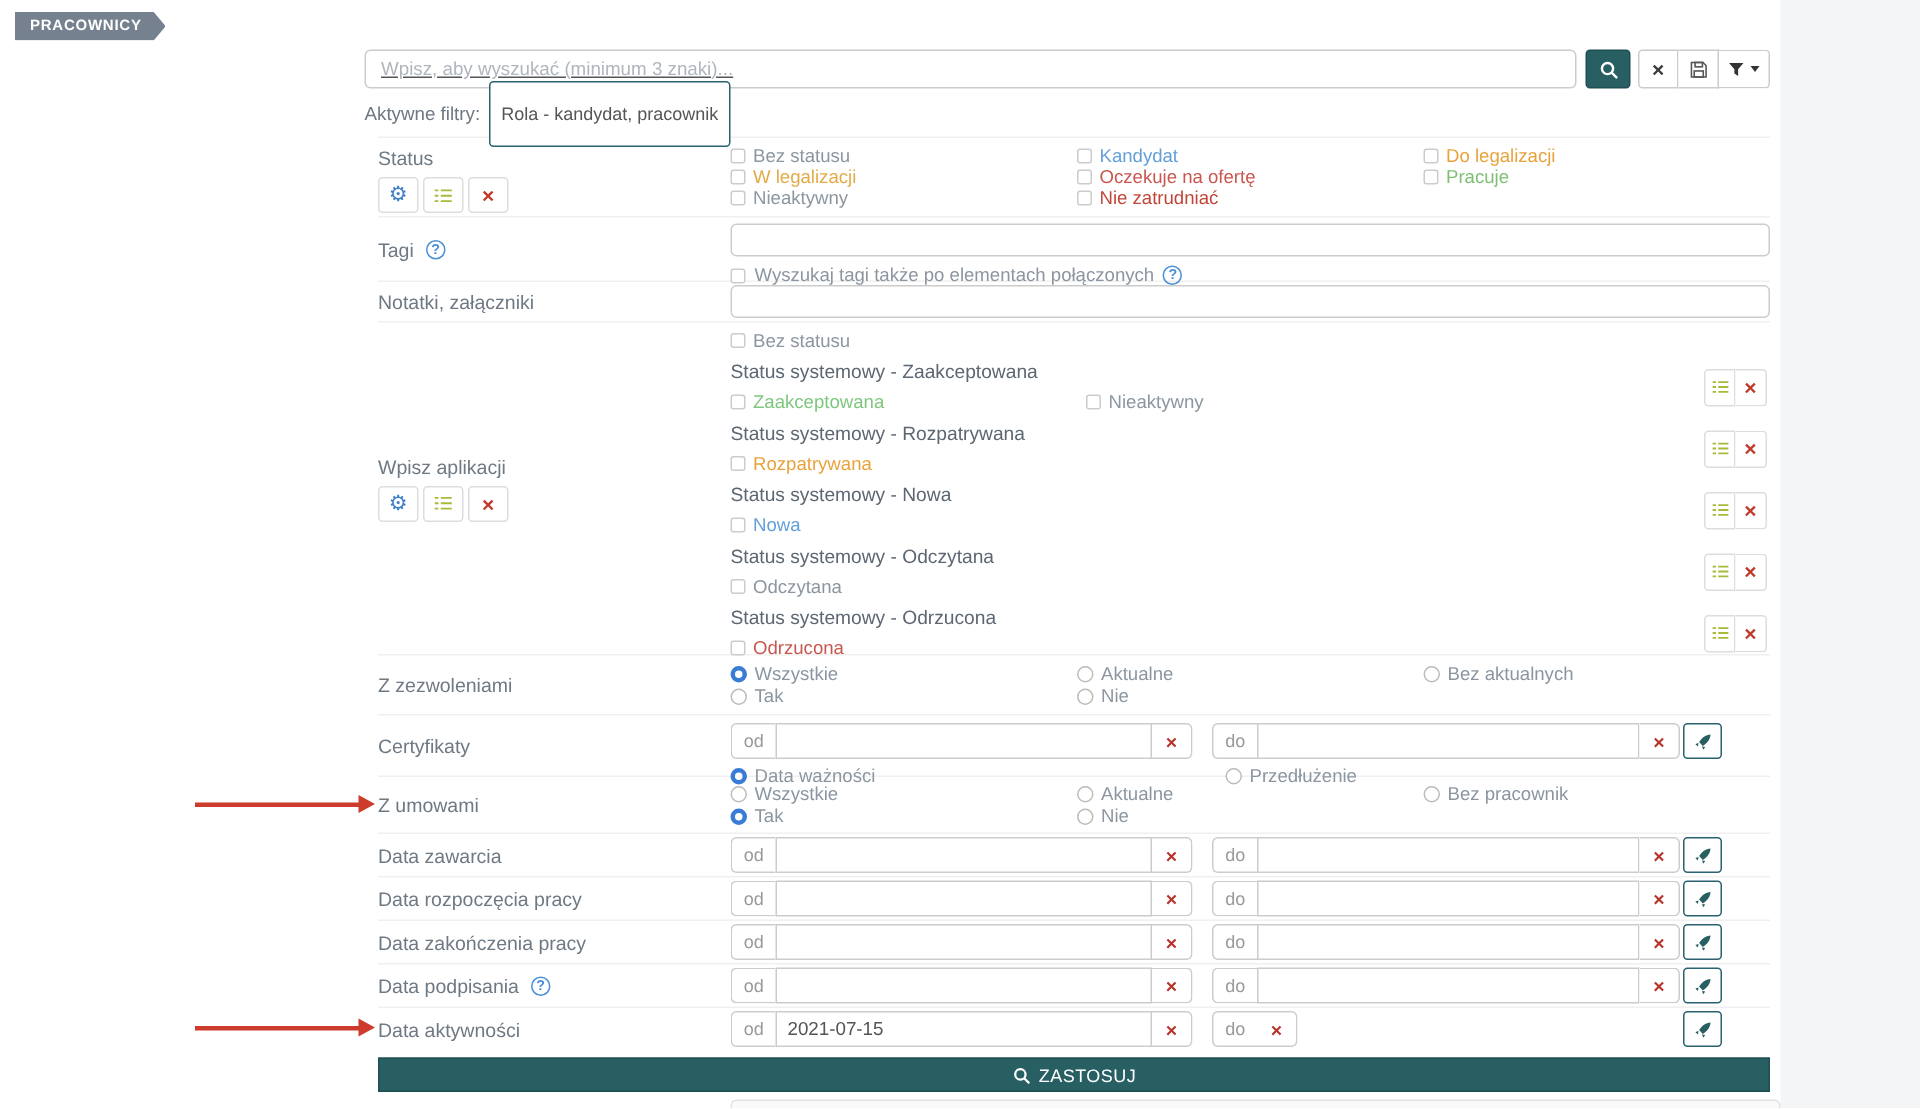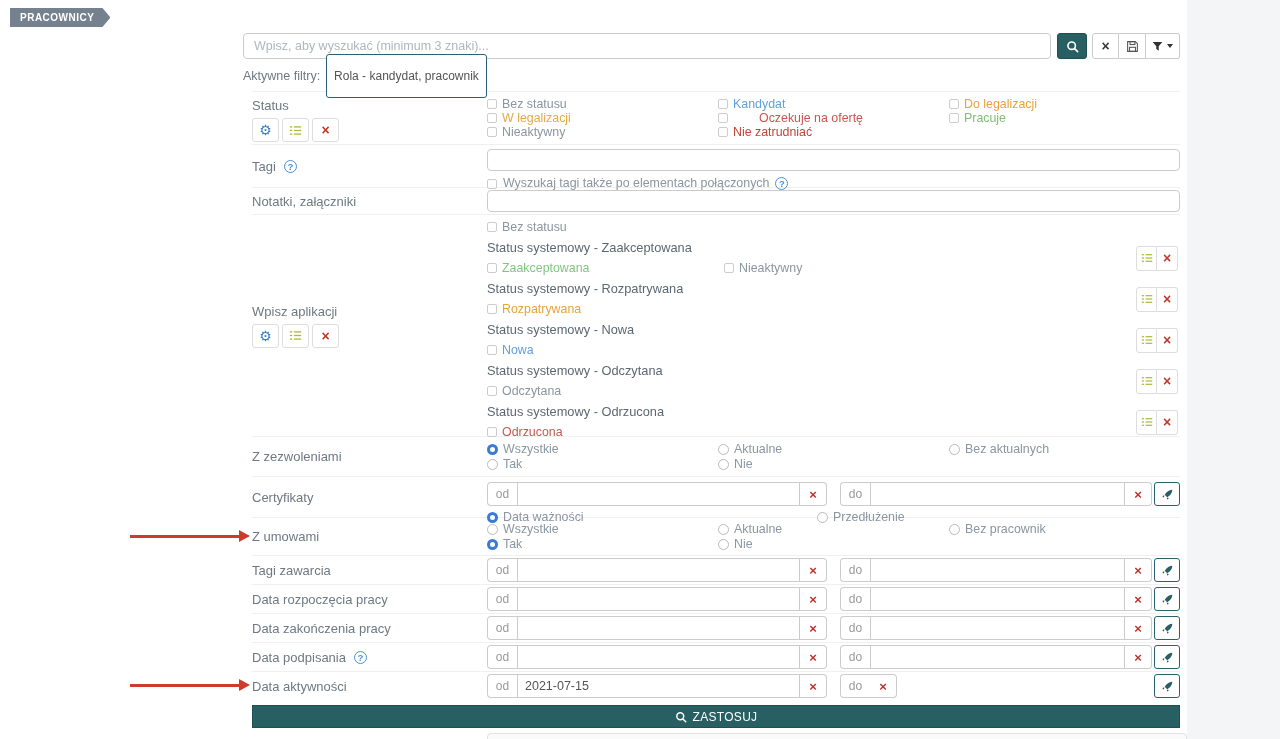--- a/index.html
+++ b/index.html
@@ -11,21 +11,21 @@
   
   .tab { position:absolute; top:8px; left:10px; background:#75818e; color:#fff;
          font-size:10px; font-weight:bold; letter-spacing:.5px; padding:4px 16px 4px 10px;
          clip-path:polygon(0 0, calc(100% - 8px) 0, 100% 50%, calc(100% - 8px) 100%, 0 100%); }
 
   .content { position:absolute; left:243px; top:33px; width:937px; }
 
   
   .search-row { display:flex; height:26px; }
   .search-input { flex:1; border:1px solid #ccc; border-radius:4px; padding:0 10px;
-                  font-size:12.5px; color:#555; outline:none; margin-right:6px; font-family:inherit; }
+                  font-size:12.5px; color:#555; outline:none; margin-right:6px; font-family:inherit;text-decoration:underline; }
   .search-input::placeholder { color:#b0b6be; }
   .btn { display:flex; align-items:center; justify-content:center; cursor:pointer; background:#fff; }
   .btn-search { width:30px; height:26px; background:#275f62; border:1px solid #1e4f52; border-radius:3px; margin-right:5px; }
   .btn-group { display:flex; height:26px; }
   .tool-btn { width:27px; border:1px solid #ccc; border-left:none; }
   .tool-btn:first-child { border-left:1px solid #ccc; border-radius:3px 0 0 3px; }
   .tool-btn.filter { width:34px; border-radius:0 3px 3px 0; }
   .caret-down { width:0; height:0; border-top:4px solid #333; border-left:3.5px solid transparent; border-right:3.5px solid transparent; margin-left:4px; }
   .x-glyph { color:#3a3a3a; font-weight:bold; font-size:14px; line-height:1; }
 
@@ -74,21 +74,21 @@
   .heading { font-size:12.8px; color:#5d6772; line-height:13px; }
   .app-opts { display:flex; margin-top:8px; }
   .app-opts .opt { width:237px; }
   .btn-pair { display:flex; margin-right:2px; }
   .btn-pair .mini { width:21px; height:25px; border-radius:0; border-left:none; }
   .btn-pair .mini:first-child { border-left:1px solid #ddd; border-radius:3px 0 0 3px; }
   .btn-pair .mini:last-child { border-radius:0 3px 3px 0; }
 
   
   .dgroup { display:flex; align-items:center; height:24px; }
-  .dgroup.od { width:340px; }
+  .dgroup.od { width:308px; }
   .dgroup.do { width:312px; margin-left:13px; }
   .dprefix { width:30px; height:24px; border:1px solid #ccc; border-right:none; border-radius:4px 0 0 4px;
              background:#fff; color:#999; font-size:12px; display:flex; align-items:center; justify-content:center; flex:none; }
   .dinput { flex:1; height:24px; border:1px solid #ccc; font-size:12.5px; color:#555; padding:0 7px; outline:none; font-family:inherit; }
   .dx { width:27px; height:24px; border:1px solid #ccc; border-left:none; border-radius:0 4px 4px 0; background:#fff;
         color:#b7342b; font-weight:bold; font-size:13px; display:flex; align-items:center; justify-content:center; cursor:pointer; flex:none; }
   .drocket { width:26px; height:24px; border:1px solid #2a6171; border-radius:3px; margin-left:2px; background:#fff;
              display:flex; align-items:center; justify-content:center; cursor:pointer; flex:none; }
 
   .cert-radios { display:flex; margin-top:5px; }
@@ -195,21 +195,21 @@
                   <span style="color: rgb(139, 150, 160);">Nieaktywny</span>
                 </div>
             </div>
             <div class="col">
               <div class="opt">
                   <span class="box"></span>
                   <span style="color: rgb(100, 160, 216);">Kandydat</span>
                 </div>
               <div class="opt">
                   <span class="box"></span>
-                  <span style="color: rgb(201, 87, 79); margin-left: 26px;">Oczekuje na ofertę</span>
+                  <span style="color: rgb(201, 87, 79);">Oczekuje na ofertę</span>
                 </div>
               <div class="opt">
                   <span class="box"></span>
                   <span style="color: rgb(191, 69, 56);">Nie zatrudniać</span>
                 </div>
             </div>
             <div class="col">
               <div class="opt">
                   <span class="box"></span>
                   <span style="color: rgb(232, 163, 60);">Do legalizacji</span>
@@ -521,21 +521,21 @@
                   <span class="radio"></span>
                   <span>Bez pracownik</span>
                 </div>
             </div>
           </div>
         </div>
       </div>
 
       <div class="frow daterow">
         <div class="flabel">
-            <span>Tagi zawarcia</span>
+            <span>Data zawarcia</span>
           </div>
         <div class="fctrl" style="display:flex;align-items:center;">
           <div class="dgroup od">
               <span class="dprefix">od</span>
               <input class="dinput" type="text" value="" style="">
               <span class="dx">×</span>
             </div>
           <div class="dgroup do">
               <span class="dprefix">do</span>
               <input class="dinput" type="text" value="" style="">

